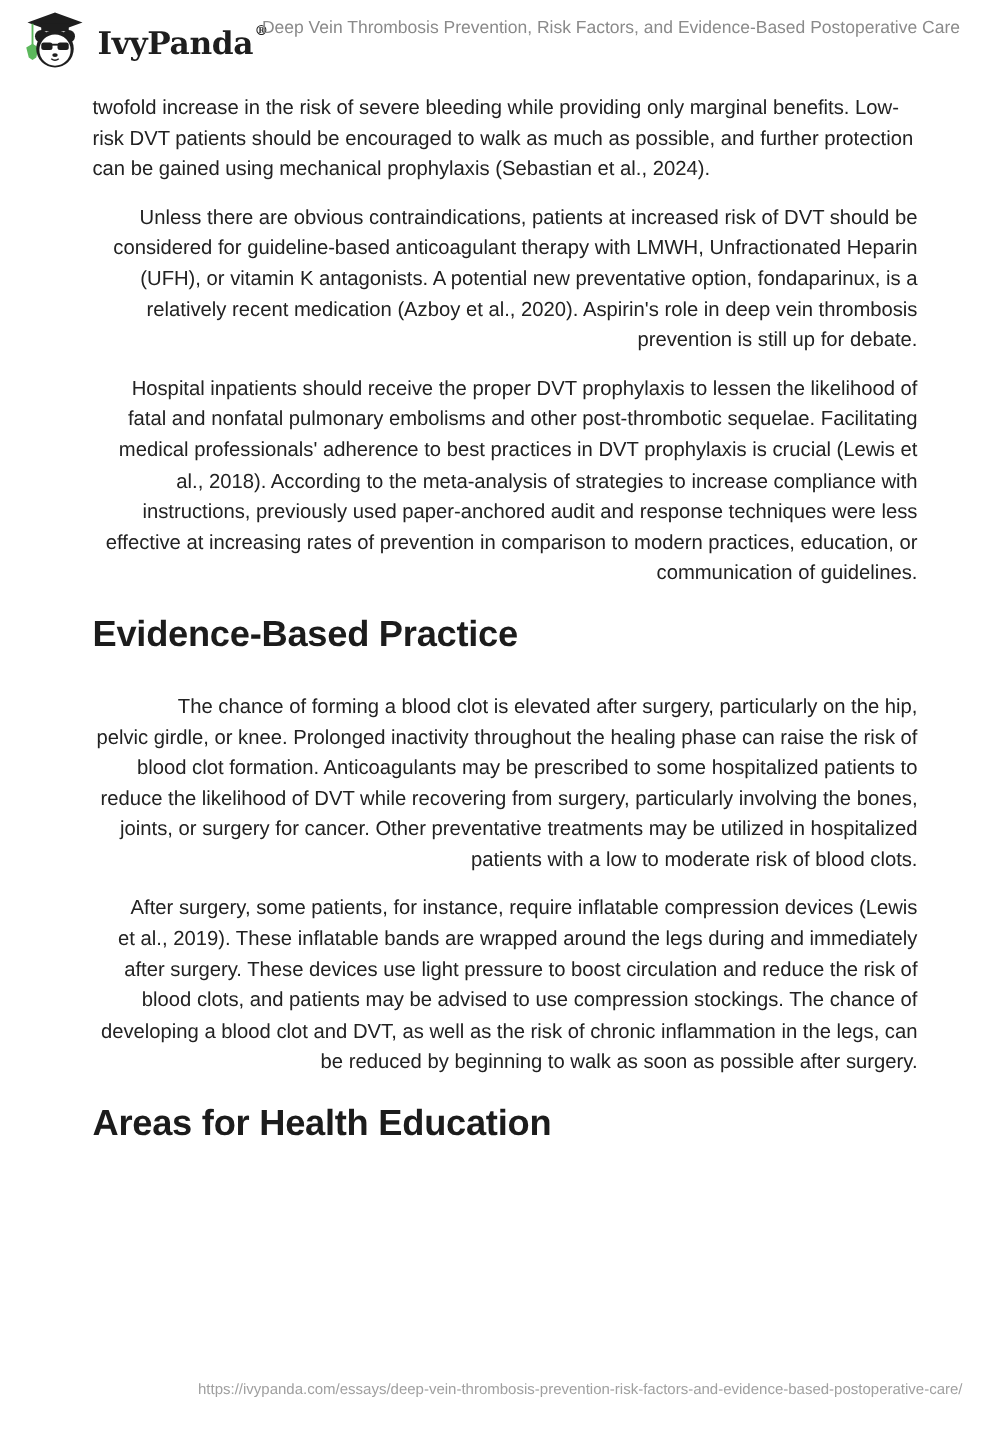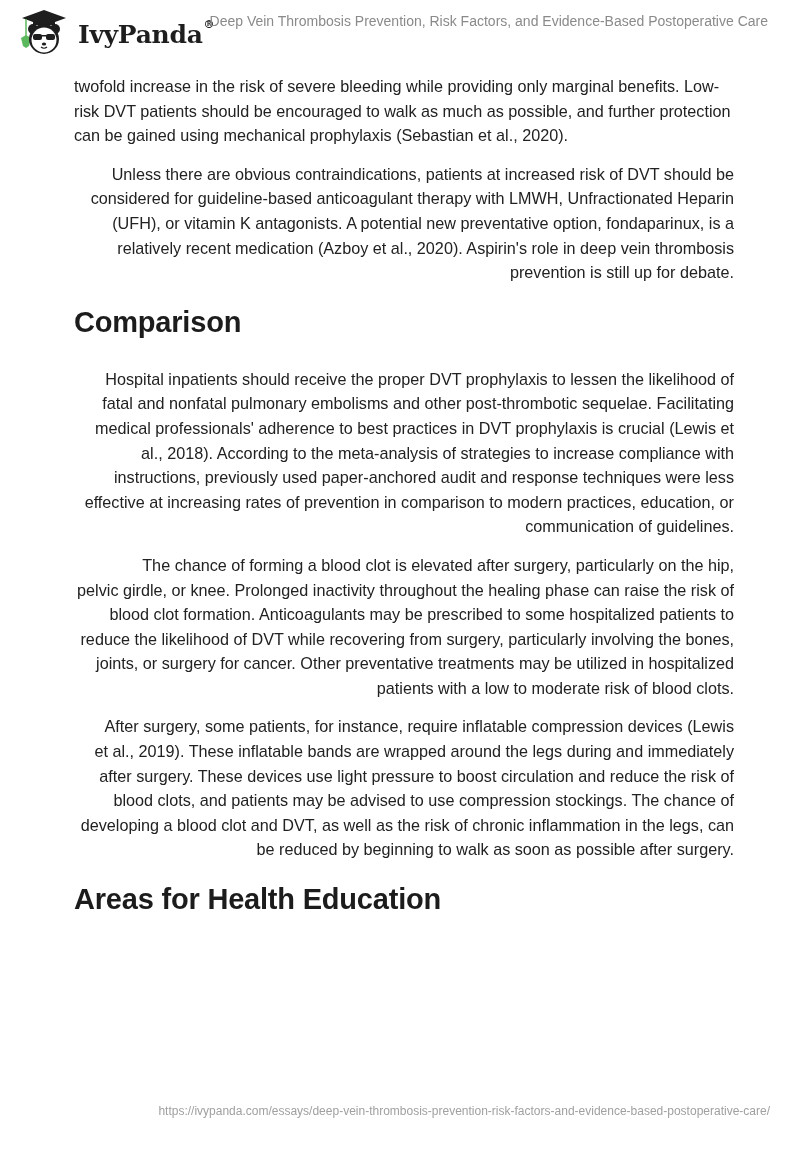--- a/index.html
+++ b/index.html
@@ -117,25 +117,25 @@
         <ellipse cx="26" cy="36" rx="2.2" ry="1.5" fill="#1e1e1e"></ellipse>
         <path d="M23,39 Q26,41.5 29,39" stroke="#1e1e1e" stroke-width="1.2" fill="none"></path>
       </svg>
     </span>
     <span class="logo-text"><span>IvyPanda</span><span class="logo-reg">®</span></span>
   </div>
   <div class="doc-title">Deep Vein Thrombosis Prevention, Risk Factors, and Evidence-Based Postoperative Care</div>
 </div>
 
 <div class="content">
-  <p>twofold increase in the risk of severe bleeding while providing only marginal benefits. Low-risk DVT patients should be encouraged to walk as much as possible, and further protection can be gained using mechanical prophylaxis (Sebastian et al., 2020).</p>
+  <p>twofold increase in the risk of severe bleeding while providing only marginal benefits. Low-risk DVT patients should be encouraged to walk as much as possible, and further protection can be gained using mechanical prophylaxis (Sebastian et al., 2024).</p>
   <p class="indent">Unless there are obvious contraindications, patients at increased risk of DVT should be considered for guideline-based anticoagulant therapy with LMWH, Unfractionated Heparin (UFH), or vitamin K antagonists. A potential new preventative option, fondaparinux, is a relatively recent medication (Azboy et al., 2020). Aspirin's role in deep vein thrombosis prevention is still up for debate.</p>
 
-  <h2>Comparison</h2>
   <p class="indent">Hospital inpatients should receive the proper DVT prophylaxis to lessen the likelihood of fatal and nonfatal pulmonary embolisms and other post-thrombotic sequelae. Facilitating medical professionals' adherence to best practices in DVT prophylaxis is crucial (Lewis et al., 2018). According to the meta-analysis of strategies to increase compliance with instructions, previously used paper-anchored audit and response techniques were less effective at increasing rates of prevention in comparison to modern practices, education, or communication of guidelines.</p>
 
+  <h2>Evidence-Based Practice</h2>
   <p class="indent">The chance of forming a blood clot is elevated after surgery, particularly on the hip, pelvic girdle, or knee. Prolonged inactivity throughout the healing phase can raise the risk of blood clot formation. Anticoagulants may be prescribed to some hospitalized patients to reduce the likelihood of DVT while recovering from surgery, particularly involving the bones, joints, or surgery for cancer. Other preventative treatments may be utilized in hospitalized patients with a low to moderate risk of blood clots.</p>
   <p class="indent">After surgery, some patients, for instance, require inflatable compression devices (Lewis et al., 2019). These inflatable bands are wrapped around the legs during and immediately after surgery. These devices use light pressure to boost circulation and reduce the risk of blood clots, and patients may be advised to use compression stockings. The chance of developing a blood clot and DVT, as well as the risk of chronic inflammation in the legs, can be reduced by beginning to walk as soon as possible after surgery.</p>
 
   <h2>Areas for Health Education</h2>
 </div>
 
 <div class="footer-url">https://ivypanda.com/essays/deep-vein-thrombosis-prevention-risk-factors-and-evidence-based-postoperative-care/</div>
 
 </body></html>

